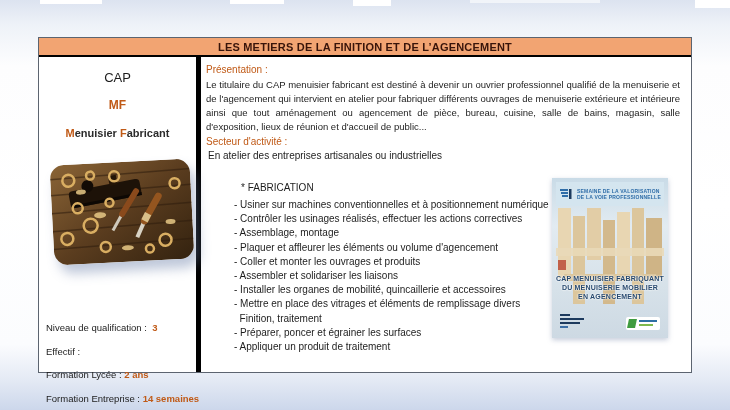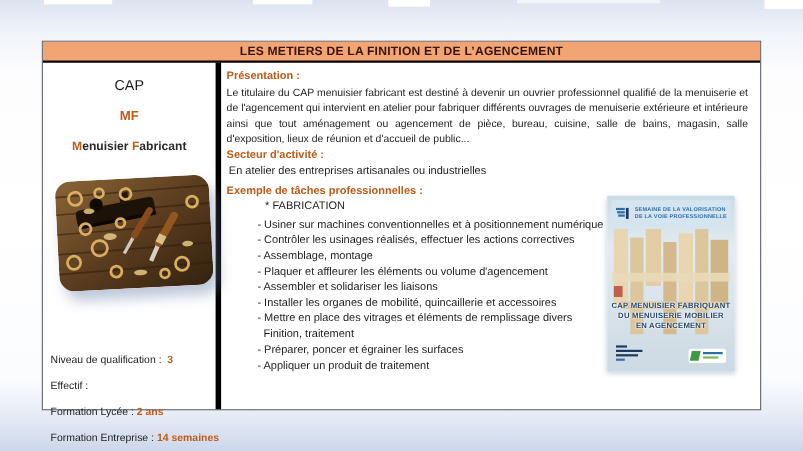--- a/index.html
+++ b/index.html
@@ -22,21 +22,21 @@
   .mf{top:41px;font-size:12px;font-weight:bold;color:#c05a17;}
   .name{top:70px;font-size:11px;font-weight:bold;color:#2b2b2b;}
   .orange{color:#c05a17;}
   .tools{position:absolute;left:13px;top:105px;width:140px;height:100px;border-radius:14px;overflow:hidden;
     transform:rotate(-3deg);box-shadow:5px 9px 12px rgba(110,130,170,.45);}
   .lrow{position:absolute;left:7px;font-size:9.5px;color:#1c1c1c;white-space:pre;margin-top:43px;}
   .lrow .val{color:#c05a17;font-weight:bold;}
   .r0{top:222px}.r1{top:246px}.r2{top:269px}.r3{top:293px}
 
   
-  .h-orange{position:absolute;left:5px;font-weight:bold;font-size:10px;color:#c05a17;white-space:nowrap;}
+  .h-orange{position:absolute;left:5px;font-weight:normal;font-size:10px;color:#c05a17;white-space:nowrap;}
   .h-pres{top:7px}.h-sect{top:79px}.h-tach{top:111px}
   .para{position:absolute;left:5px;top:21px;width:474px;font-size:9.5px;line-height:14px;color:#1d1d1d;text-align:justify;}
   .sect-body{position:absolute;left:7px;top:93px;font-size:10px;color:#1d1d1d;white-space:nowrap;}
   .fabrication{position:absolute;left:40px;top:125px;font-size:10px;color:#1d1d1d;white-space:nowrap;}
   .tlist{position:absolute;left:33px;top:141px;font-size:10px;line-height:14.2px;color:#1d1d1d;}
   .tlist div{white-space:pre-wrap;}
 
   
   .poster{position:absolute;left:552px;top:178px;width:116px;height:160px;
     background:linear-gradient(180deg,#c9dbe7,#e2ebf1 30%,#d6e1e9 70%,#cdd9e3);
@@ -142,28 +142,28 @@
         <div class="lrow r3"><span>Formation Entreprise : </span><span class="val">14 semaines</span></div>
       </div>
 
       <div class="right-col">
         <div class="h-orange h-pres">Présentation :</div>
         <div class="para">Le titulaire du CAP menuisier fabricant est destiné à devenir un ouvrier professionnel qualifié de la menuiserie et de l'agencement qui intervient en atelier pour fabriquer différents ouvrages de menuiserie extérieure et intérieure ainsi que tout aménagement ou agencement de pièce, bureau, cuisine, salle de bains, magasin, salle d'exposition, lieux de réunion et d'accueil de public...</div>
 
         <div class="h-orange h-sect">Secteur d'activité :</div>
         <div class="sect-body">En atelier des entreprises artisanales ou industrielles</div>
 
-        <div class="h-orange h-tach">Exemple de tâches professionnelles :</div>
         <div class="fabrication">* FABRICATION</div>
 
         <div class="tlist">
           <div>- Usiner sur machines conventionnelles et à positionnement numérique</div>
           <div>- Contrôler les usinages réalisés, effectuer les actions correctives</div>
           <div>- Assemblage, montage</div>
           <div>- Plaquer et affleurer les éléments ou volume d'agencement</div>
+          <div>- Coller et monter les ouvrages et produits</div>
           <div>- Assembler et solidariser les liaisons</div>
           <div>- Installer les organes de mobilité, quincaillerie et accessoires</div>
           <div>- Mettre en place des vitrages et éléments de remplissage divers</div>
           <div>  Finition, traitement</div>
           <div>- Préparer, poncer et égrainer les surfaces</div>
           <div>- Appliquer un produit de traitement</div>
         </div>
       </div>
     </div>
   </div>

